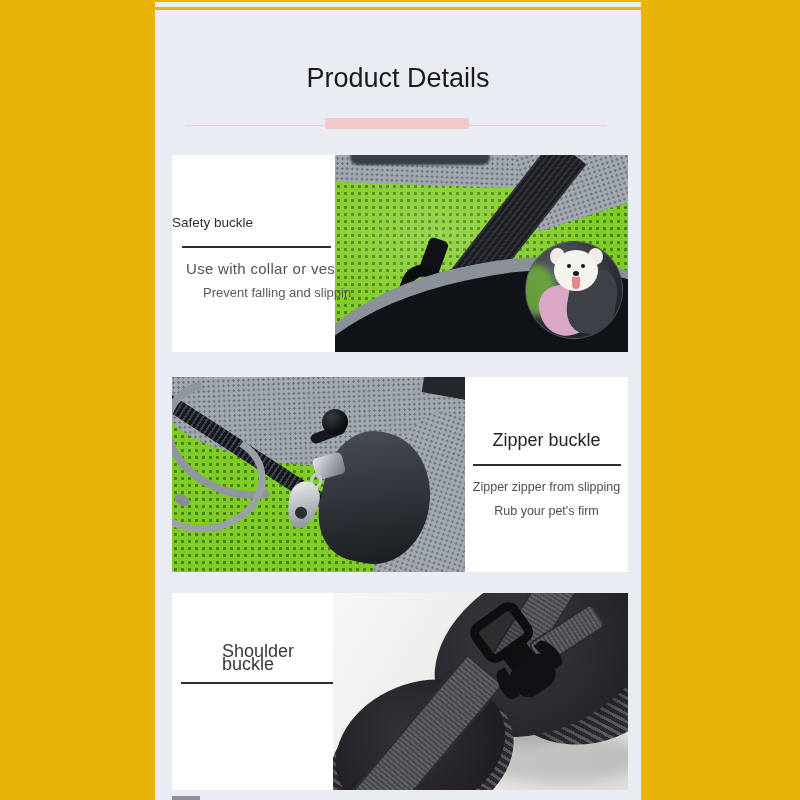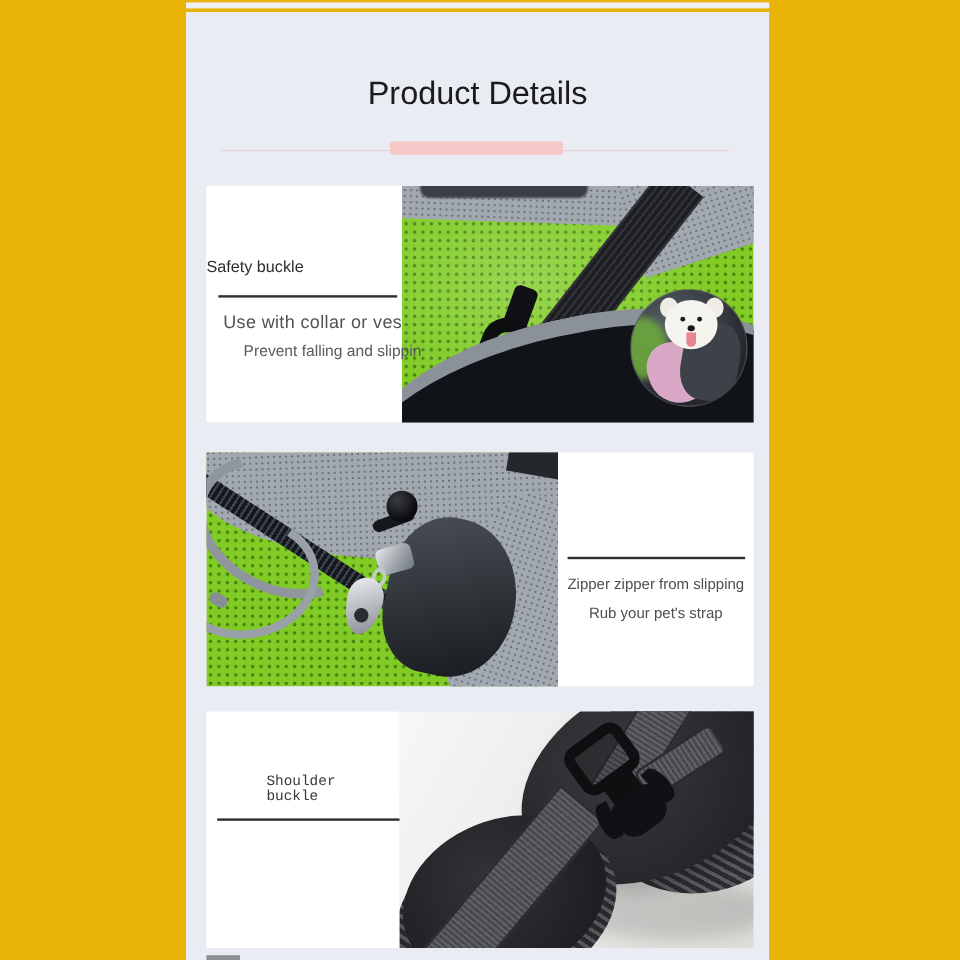--- a/index.html
+++ b/index.html
@@ -24,21 +24,21 @@
   .h-small{font-size:13.5px;color:#2c2c2c;}
   .s1-heading{left:172px;top:215px;width:169px;text-align:left;}
   .s1-rule{left:182px;top:246px;width:149px;height:2px;background:#2e2e2e;}
   .s1-sub{left:186px;top:260px;font-size:15px;letter-spacing:.3px;color:#525252;white-space:nowrap;}
   .s1-note-wrap{left:203px;top:285px;width:148px;height:17px;overflow:hidden;z-index:3;}
   .s1-note{font-size:13px;color:#5a5a5a;white-space:nowrap;}
   .s2-heading{left:465px;top:430px;width:163px;text-align:center;font-size:18px;color:#232323;}
   .s2-rule{left:473px;top:464px;width:148px;height:2px;background:#2e2e2e;}
   .s2-note1{left:465px;top:480px;width:163px;text-align:center;font-size:12.5px;color:#4e4e4e;}
   .s2-note2{left:465px;top:504px;width:163px;text-align:center;font-size:12.5px;color:#4e4e4e;}
-  .s3-heading{left:222px;top:645px;width:66px;font-size:12px;line-height:13px;color:#383838;font-family:Liberation Mono, monospace;}
+  .s3-heading{left:222px;top:645px;width:66px;font-size:18px;line-height:13px;color:#383838;}
   .s3-rule{left:181px;top:682px;width:152px;height:2px;background:#2e2e2e;}
   .s3-body{left:188px;top:695px;z-index:3;font-size:12.5px;line-height:13.5px;color:#4a4a4a;white-space:nowrap;}
 
   
   .photo{overflow:hidden;z-index:2;}
   .photo1{left:335px;top:155px;width:293px;height:197px;}
   .photo2{left:172px;top:377px;width:293px;height:195px;}
   .photo3{left:333px;top:593px;width:295px;height:197px;}
   .mesh-green{background-color:#80cc25;background-image:radial-gradient(rgba(25,70,0,.55) 28%, rgba(25,70,0,0) 34%);background-size:7px 7px;}
   .mesh-gray{background-color:#a2a8af;background-image:radial-gradient(rgba(55,60,68,.5) 30%, rgba(55,60,68,0) 36%);background-size:5px 5px;}
@@ -158,23 +158,24 @@
     <div class="abs p2-cord-end"></div>
     <div class="abs p2-stud-stem"></div>
     <div class="abs p2-stud"></div>
     <div class="abs p2-slider"></div>
     <div class="abs p2-link"></div>
     <div class="abs p2-pull">
       <div class="abs p2-pull-hole"></div>
     </div>
   </div>
   <div class="abs card card2"></div>
+  <div class="abs s2-heading">Zipper buckle</div>
   <div class="abs s2-rule"></div>
   <div class="abs s2-note1">Zipper zipper from slipping</div>
-  <div class="abs s2-note2">Rub your pet's strap</div>
+  <div class="abs s2-note2">Rub your pet's firm</div>
 
   <div class="abs card card3"></div>
   <div class="abs s3-heading">Shoulder buckle</div>
   <div class="abs s3-rule"></div>
   <div class="abs photo photo3">
     <div class="abs fill p3-bg"></div>
     <div class="abs p3-shadow"></div>
     <div class="abs p3-pad-top-edge"></div>
     <div class="abs p3-pad-top"></div>
     <div class="abs p3-pad-bottom-edge"></div>

